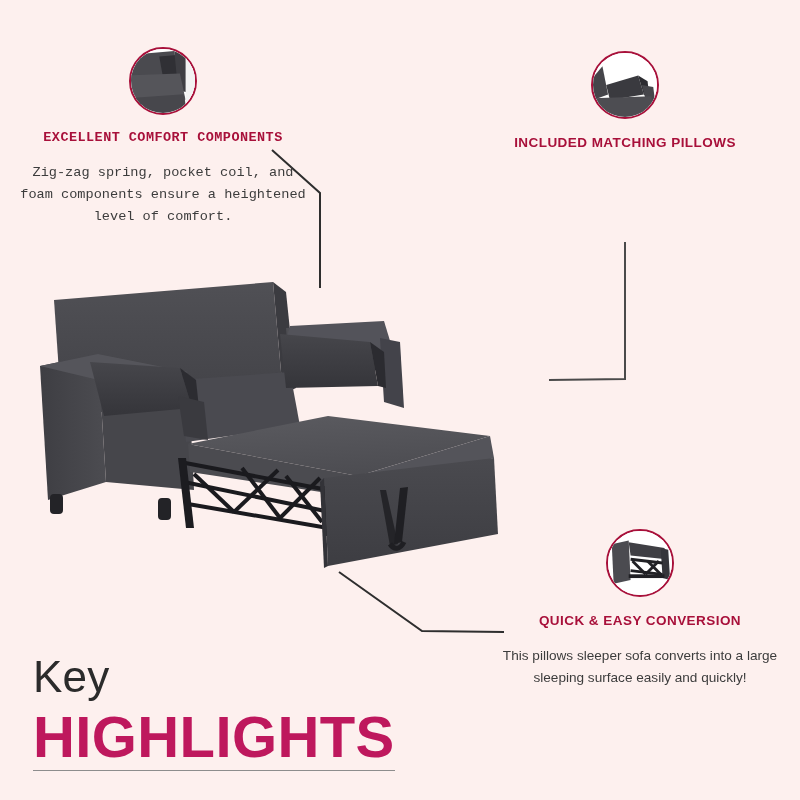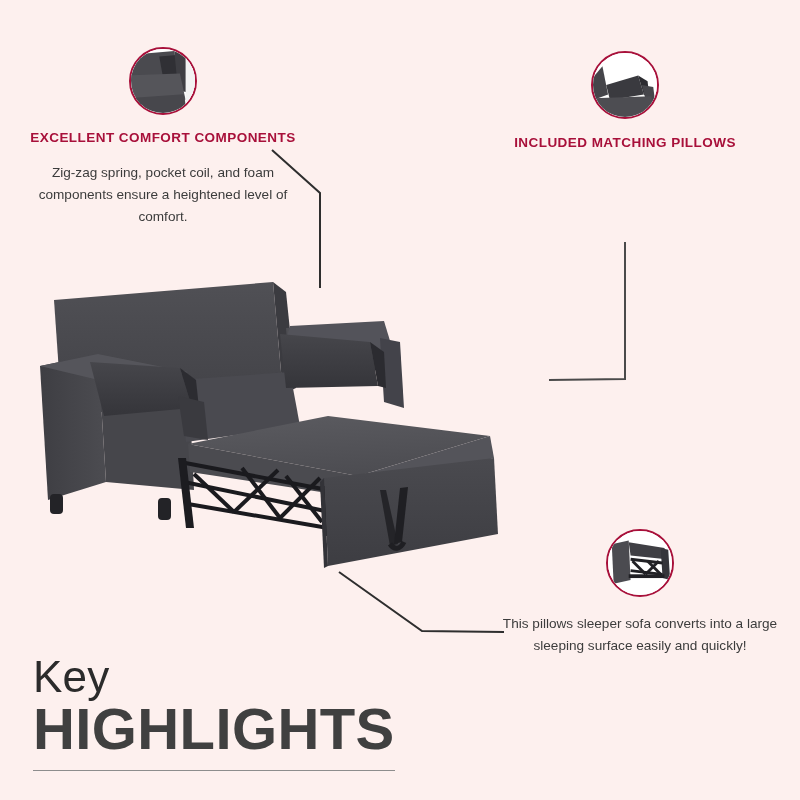--- a/index.html
+++ b/index.html
@@ -51,21 +51,21 @@
     margin-top: 14px;
     text-transform: uppercase;
   }
   .feature-body {
     color: #3c3c3c;
     font-size: 13.6px;
     line-height: 1.62;
     margin-top: 16px;
   }
 
-  #feature-comfort      { left: 18px;  top: 47px;  width: 290px; }
+  #feature-comfort      { left: 18px;  top: 47px;  width: 290px; font-family: Liberation Mono, monospace; }
   #feature-pillows      { left: 480px; top: 51px;  width: 290px; }
   #feature-conversion   { left: 495px; top: 529px; width: 290px; }
 
   #feature-pillows .feature-title,
   #feature-conversion .feature-title { margin-top: 15px; }
 
   
   .connector {
     position: absolute;
     left: 0;
@@ -84,25 +84,25 @@
   }
   .title-key {
     font-size: 44px;
     color: #2b2b2b;
     font-weight: normal;
     line-height: 0.98;
     letter-spacing: 0.2px;
   }
   .title-highlights {
     font-size: 58px;
-    color: #404040;
+    color: #be185d;
     font-weight: bold;
     line-height: 1.0;
     letter-spacing: 0.4px;
-    margin-top: 2px;
+    margin-top: 10px;
   }
   #title-rule {
     position: absolute;
     left: 33px;
     top: 770px;
     width: 362px;
     height: 1px;
     background: #8d8d8d;
   }
 
@@ -244,20 +244,21 @@
         <g stroke="#202024" stroke-width="3" fill="none">
           <path d="M24,30 L58,34"></path>
           <path d="M24,42 L58,46"></path>
           <path d="M26,32 L40,46"></path>
           <path d="M42,32 L56,46"></path>
           <path d="M40,46 L54,32"></path>
         </g>
         <rect x="22" y="46" width="38" height="4" fill="#202024"></rect>
       </svg>
     </div>
+    <div class="feature-title">QUICK &amp; EASY CONVERSION</div>
     <div class="feature-body">This pillows sleeper sofa converts into a large sleeping surface easily and quickly!</div>
   </div>
 
   <div id="title-block">
     <div class="title-key">Key</div>
     <div class="title-highlights">HIGHLIGHTS</div>
   </div>
   <div id="title-rule"></div>
 
 </div>

